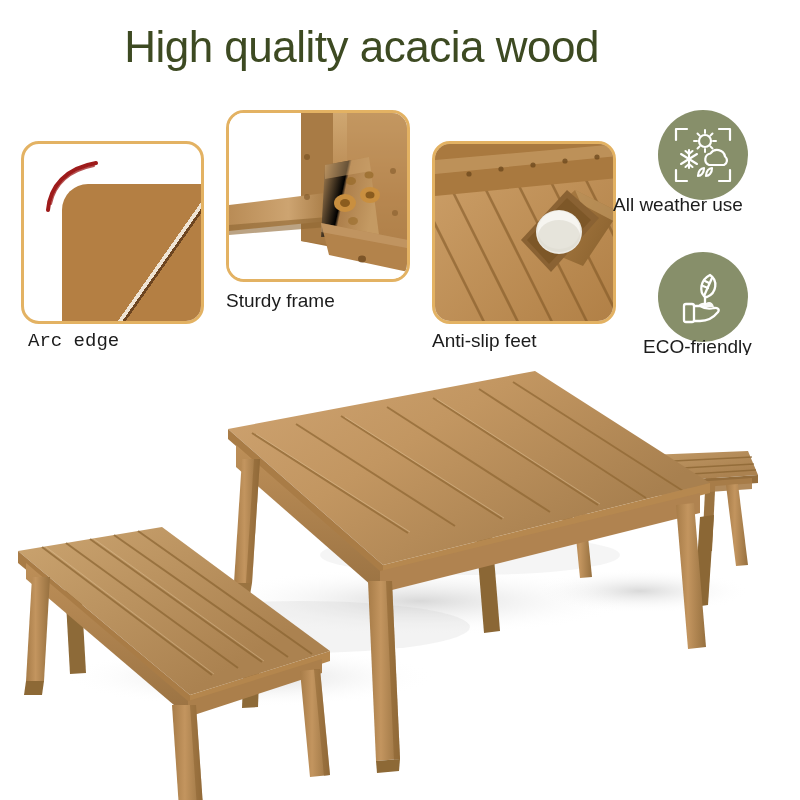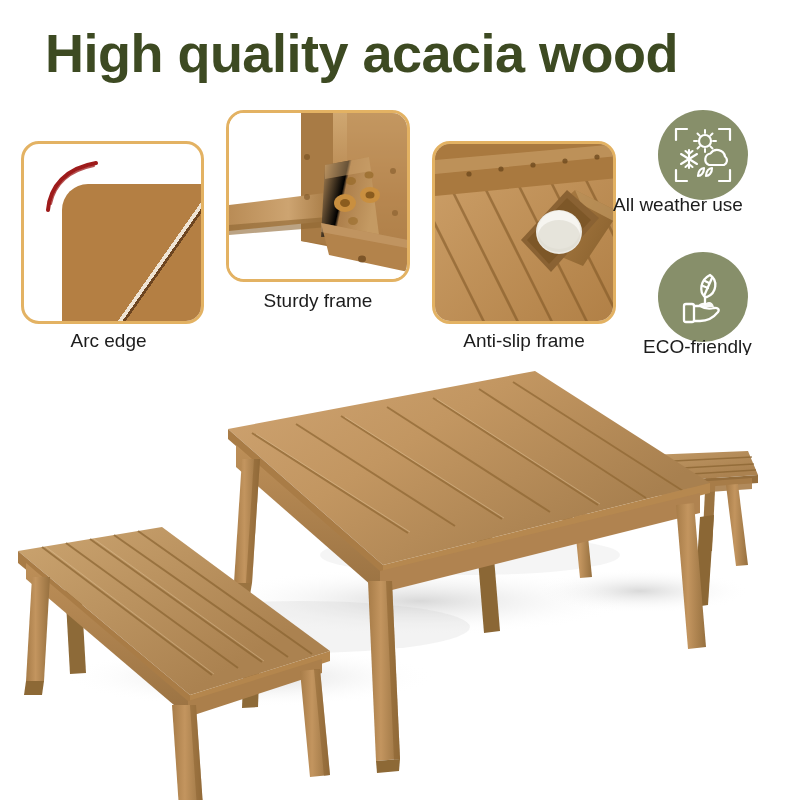--- a/index.html
+++ b/index.html
@@ -19,22 +19,22 @@
     overflow: hidden;
   }
 
   
   #title {
     position: absolute;
     left: 0;
     top: 22px;
     width: 723px;
     text-align: center;
-    font-size: 54px;
-    font-weight: bold;
+    font-size: 44px;
+    font-weight: normal;
     letter-spacing: -0.5px;
     color: #3d4a22;
     white-space: nowrap;
   }
 
   
   .callout {
     position: absolute;
     box-sizing: border-box;
     border: 3px solid #e3b263;
@@ -42,21 +42,20 @@
     background: #ffffff;
     overflow: hidden;
   }
   .callout .photo {
     position: absolute;
     inset: 0;
     overflow: hidden;
   }
   .callout-label {
     position: absolute;
-    text-align: center;
     font-size: 19px;
     color: #1c1c1c;
     white-space: nowrap;
   }
 
   
   #callout-arc { left: 21px; top: 141px; width: 183px; height: 183px; }
   #arc-wood {
     position: absolute;
     left: 38px; top: 40px; width: 190px; height: 190px;
@@ -129,21 +128,21 @@
 
   <div class="callout" id="callout-arc">
     <div class="photo">
       <div id="arc-wood"></div>
       <svg id="arc-marker" viewBox="0 0 54 52">
         <path d="M2 50 C4 26 20 8 50 3" fill="none" stroke="#9e1b1b" stroke-width="4" stroke-linecap="round"></path>
         <path d="M5 44 C9 25 23 11 48 6" fill="none" stroke="#9e1b1b" stroke-width="2" stroke-linecap="round" opacity="0.75"></path>
       </svg>
     </div>
   </div>
-  <div class="callout-label" style="left:17px; top:330px; width:183px;">Arc edge</div>
+  <div class="callout-label" style="left:28px; top:330px; width:183px;font-family:Liberation Mono, monospace;">Arc edge</div>
 
   <div class="callout" id="callout-frame">
     <div class="photo">
       <svg viewBox="0 0 184 172" width="184" height="172" preserveAspectRatio="none">
         <defs>
           <linearGradient id="wGrainA" x1="0" y1="0" x2="1" y2="0.3">
             <stop offset="0%" stop-color="#c79a63"></stop>
               <stop offset="45%" stop-color="#b0enh" stop-opacity="1"></stop>
             <stop offset="50%" stop-color="#ad7f4b"></stop>
               <stop offset="100%" stop-color="#c49a63"></stop>
@@ -232,21 +231,21 @@
 
         <polygon points="86,96 132,46 164,74 116,128" fill="#8a6233"></polygon>
         <polygon points="92,96 132,54 156,76 114,120" fill="#7d5728"></polygon>
 
         <ellipse cx="124" cy="88" rx="23" ry="22" fill="#eceae3"></ellipse>
         <ellipse cx="124" cy="86" rx="21" ry="19" fill="#f6f5f0"></ellipse>
         <ellipse cx="124" cy="92" rx="21" ry="16" fill="#d9d6cb" opacity="0.55"></ellipse>
       </svg>
     </div>
   </div>
-  <div class="callout-label" style="left:432px; top:330px; width:184px;">Anti-slip frame</div>
+  <div class="callout-label" style="left:432px; top:330px; width:184px;">Anti-slip feet</div>
 
   <div class="badge" id="badge-weather">
     <svg width="62" height="62" viewBox="0 0 62 62" fill="none" stroke="#ffffff" stroke-width="2.2" stroke-linecap="round" stroke-linejoin="round">
 
       <path d="M4 16 V5 H15"></path>
       <path d="M47 5 H58 V16"></path>
       <path d="M58 46 V57 H47"></path>
       <path d="M15 57 H4 V46"></path>
 
       <circle cx="33" cy="17" r="6"></circle>

